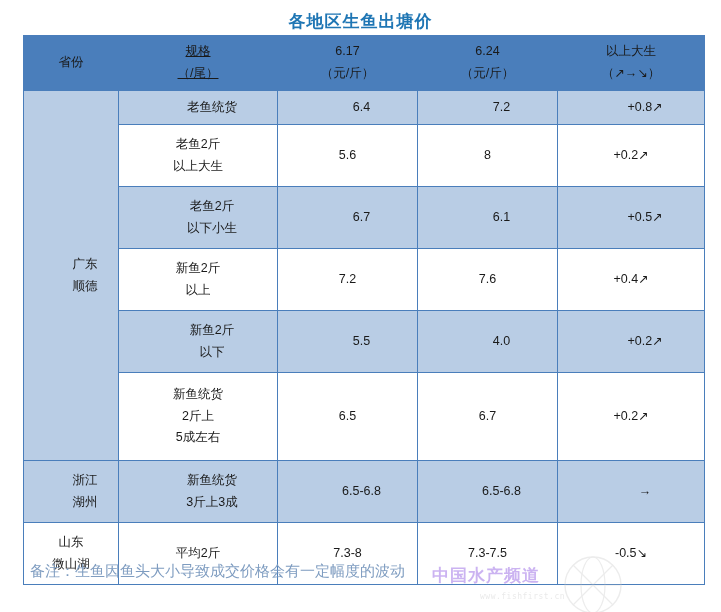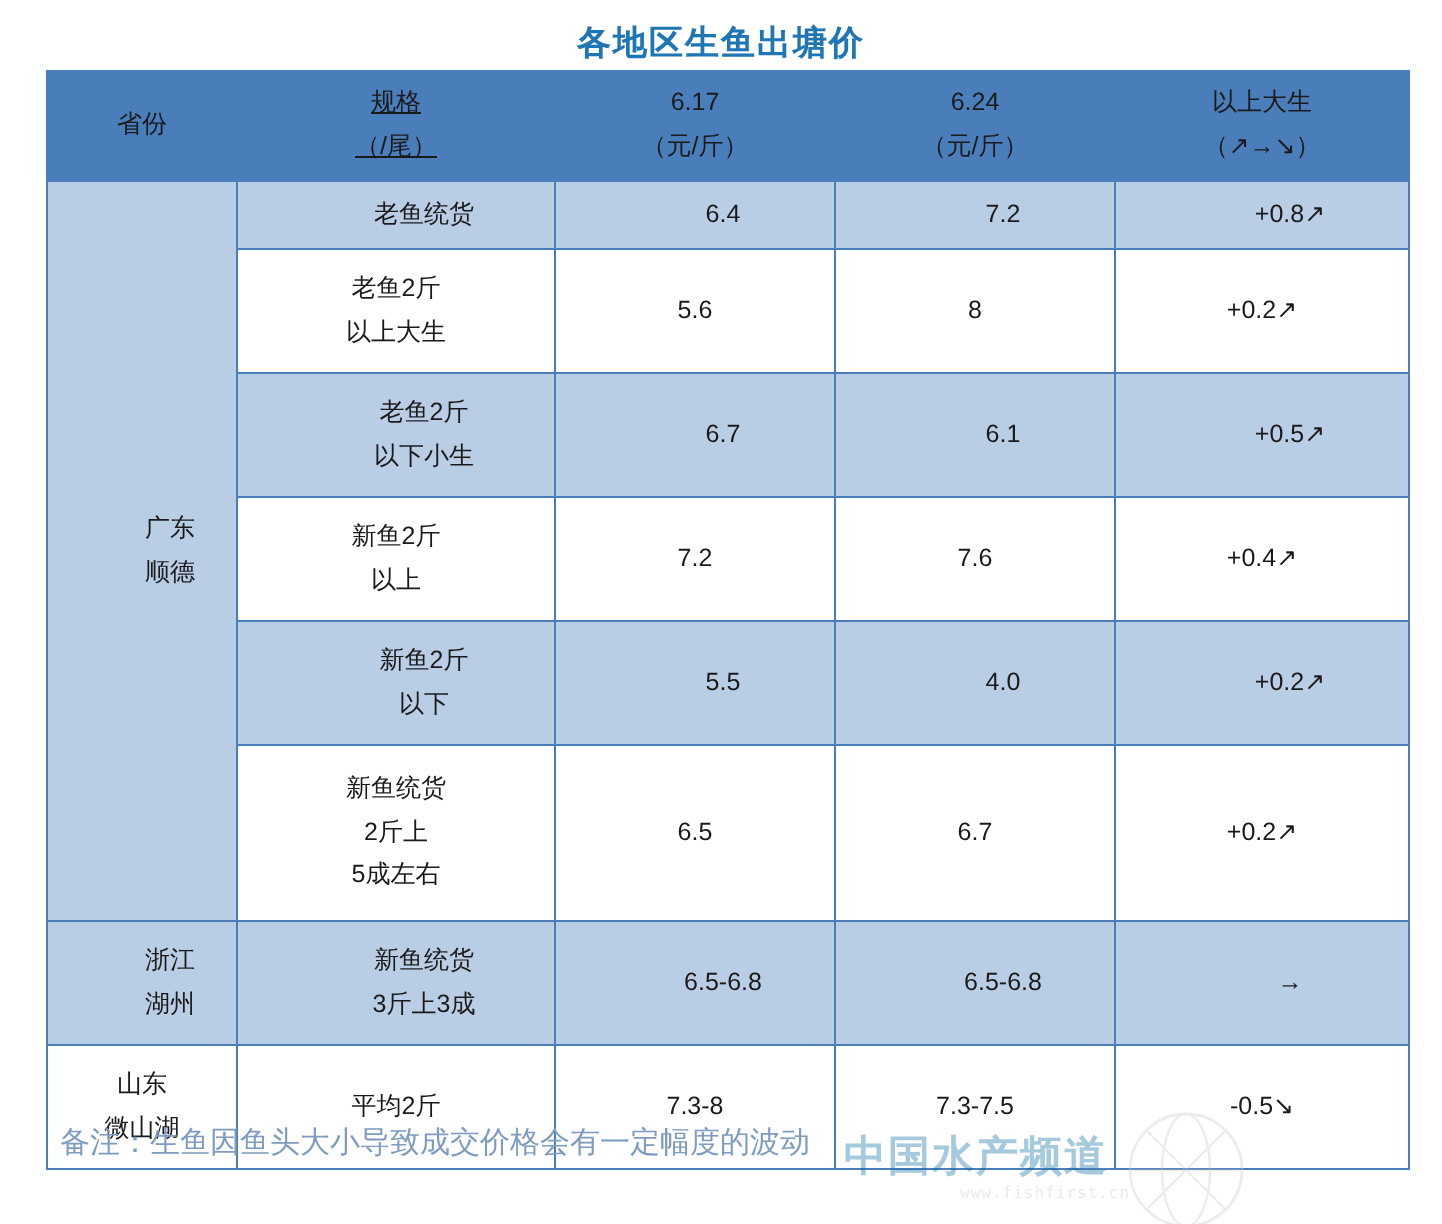--- a/index.html
+++ b/index.html
@@ -93,25 +93,25 @@
     position: absolute;
     right: 8px;
     bottom: 2px;
     width: 210px;
     height: 58px;
     opacity: 0.35;
     pointer-events: none;
   }
   .wm-text {
     position: absolute;
-    left: 6px;
+    left: 16px;
     top: 12px;
-    font-size: 21px;
+    font-size: 17px;
     font-weight: bold;
-    color: #0369a1;
+    color: #6d28d9;
     letter-spacing: 1px;
     font-family: "DejaVu Sans", sans-serif;
   }
   .wm-url {
     position: absolute;
     left: 64px;
     top: 40px;
     font-size: 8px;
     color: #c2c2c2;
     letter-spacing: 0.5px;

